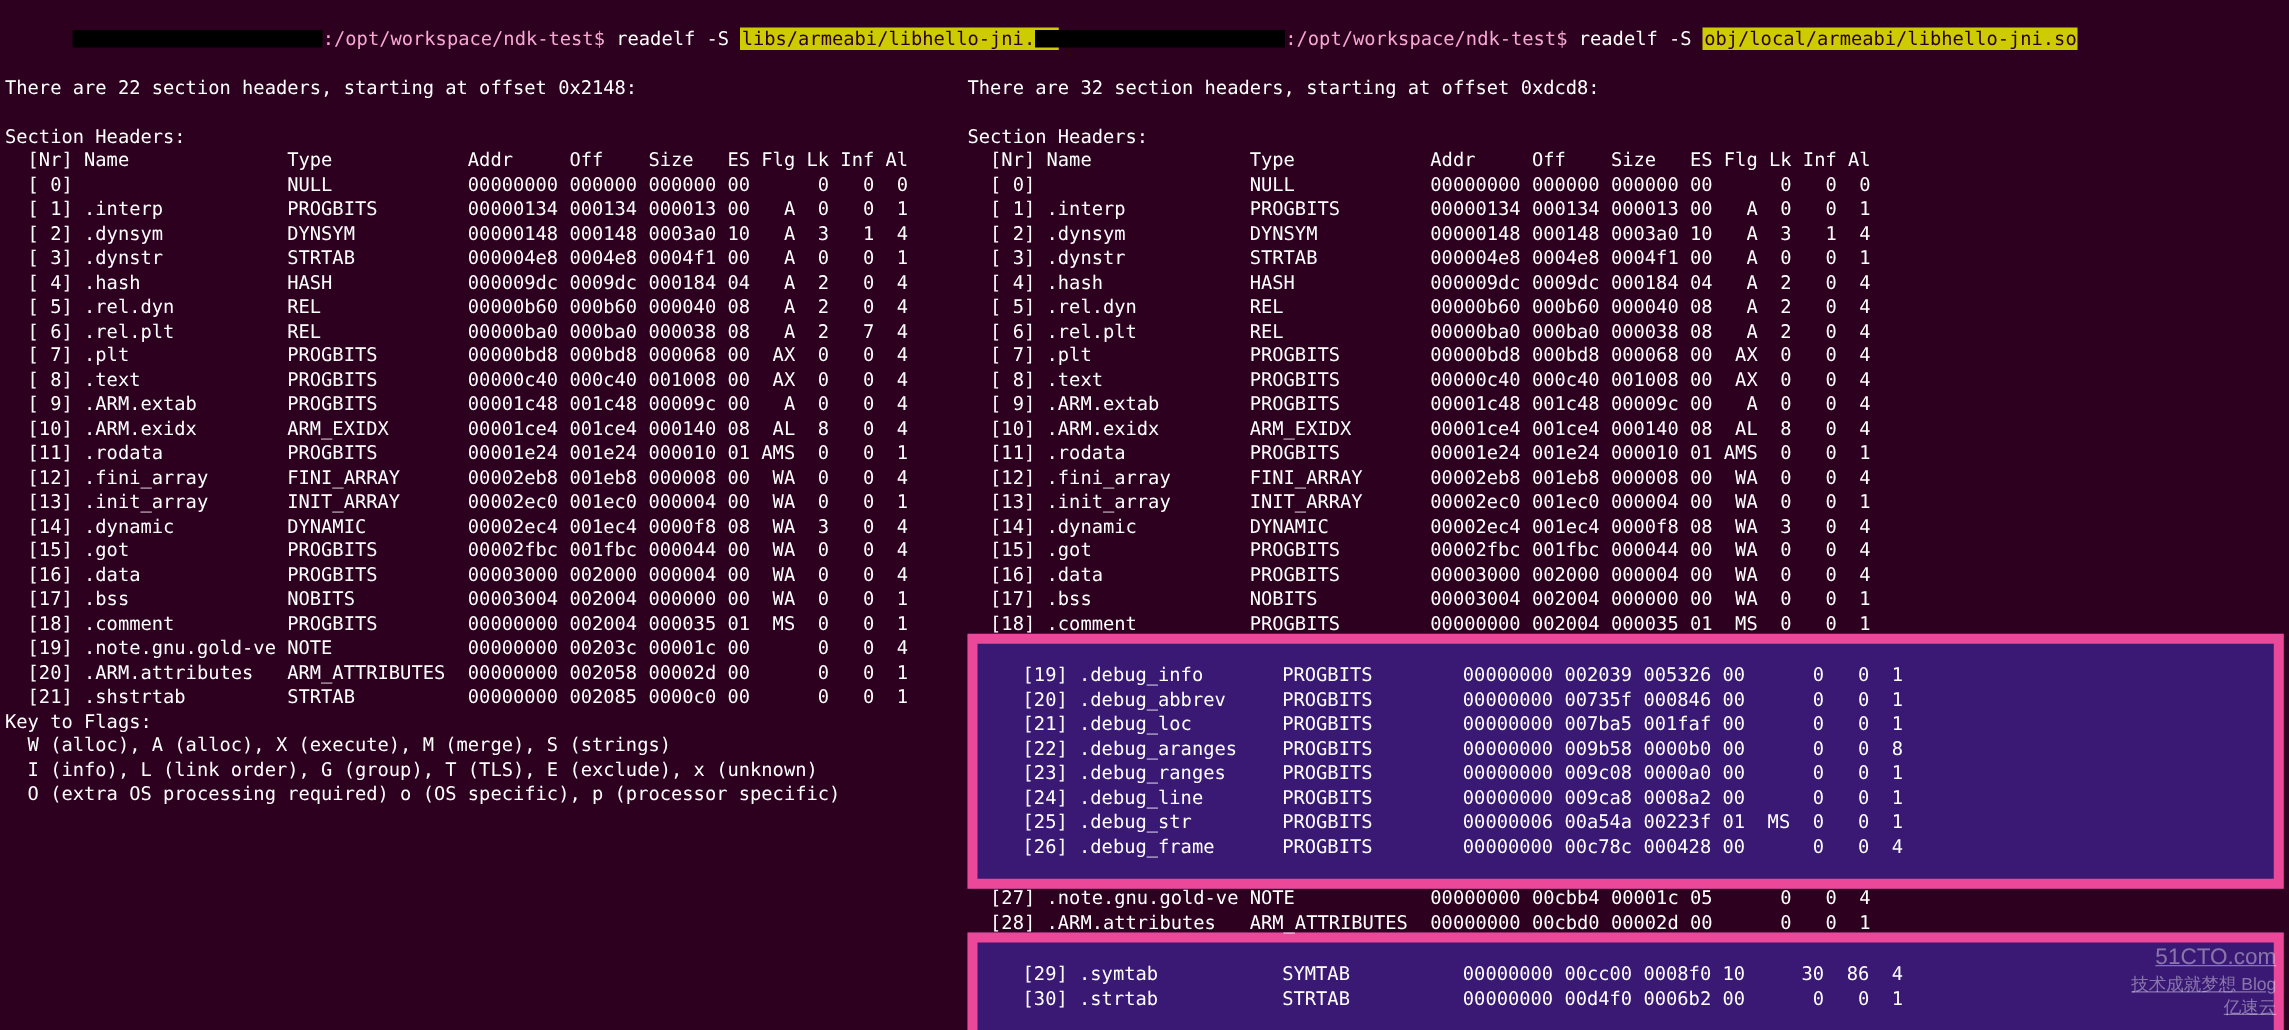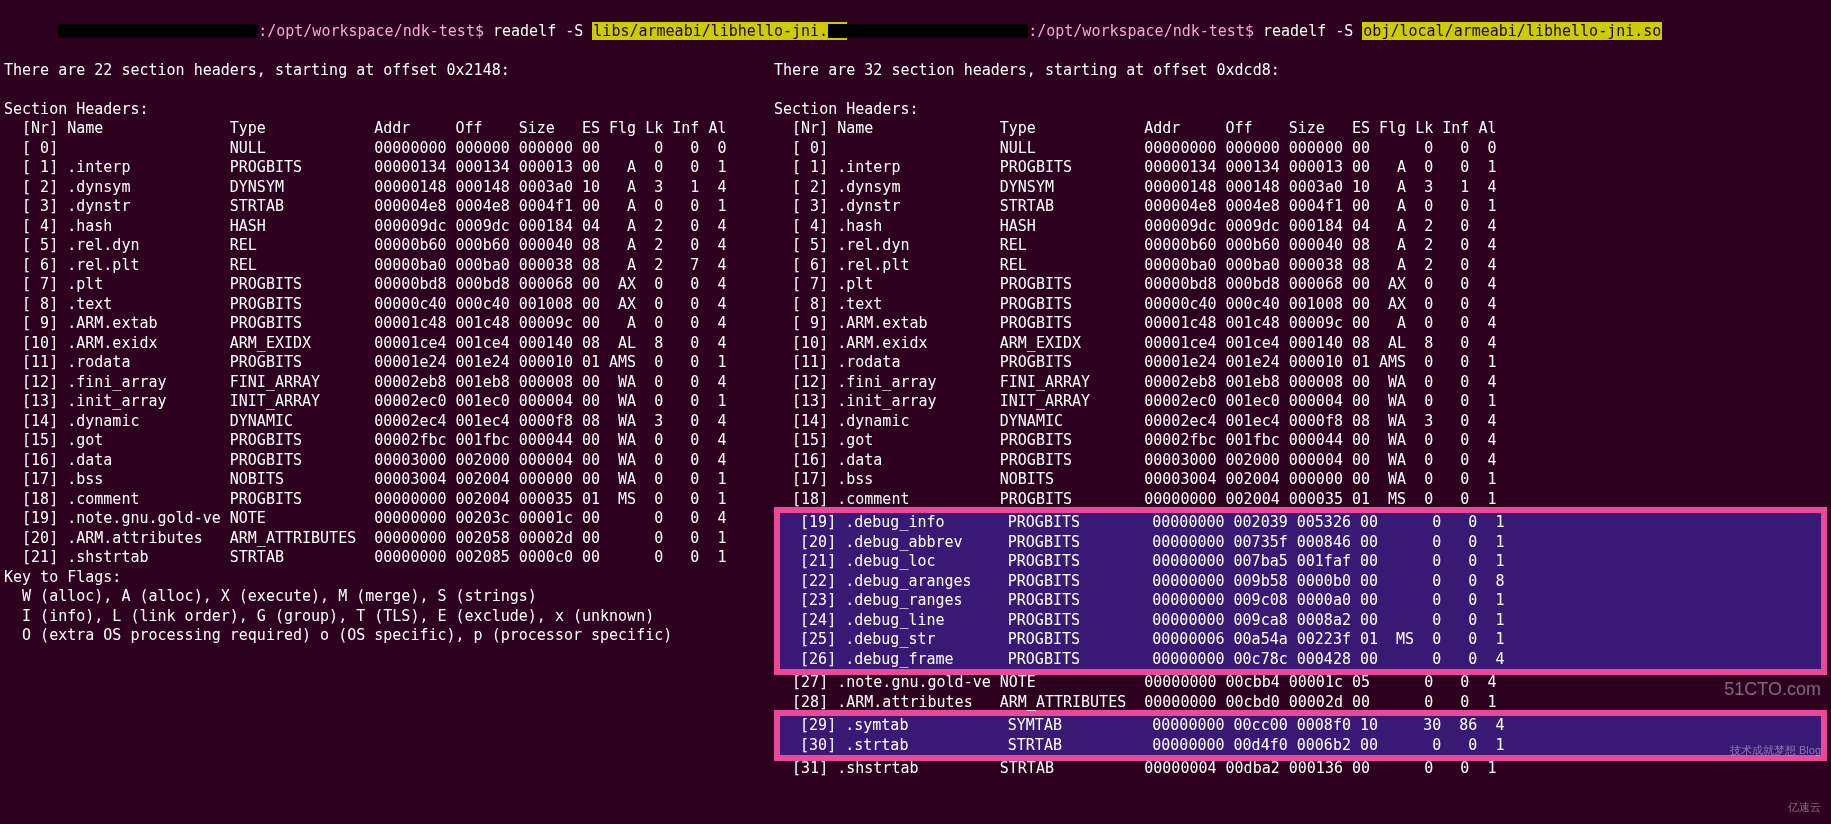--- a/index.html
+++ b/index.html
@@ -33,36 +33,37 @@
     vertical-align: middle;
   }
   .prompt-text { color: #f9a8d4; }
   .hl-yellow {
     background: #cccc00;
     color: #2c001e;
     padding: 0 1px;
   }
   .row { white-space: pre; }
   .box-highlight {
-    border: 6px solid #ec4899;
+    border: 8px solid #ec4899;
     background: rgba(70, 50, 200, 0.5);
     margin: -2px 0;
-    padding: 0;
+    padding: 16px;
   }
   .box-highlight .row { padding-left: 2px; }
   .watermark {
     position: absolute;
     bottom: 10px;
     right: 10px;
     color: rgba(255,255,255,0.4);
     font-size: 18px;
     font-family: sans-serif;
     text-align: right;
+    text-decoration: underline;
   }
-  .watermark .sub { font-size: 11px; margin-top: 42px; }
+  .watermark .sub { font-size: 14px; }
 </style>
 </head>
 <body>
 
 <div class="container">
 
   <div class="pane pane-left">
     <div class="prompt-line">
       <span class="prompt-redact"></span><span class="prompt-text">:/opt/workspace/ndk-test$ </span><span>readelf -S </span><span class="hl-yellow">libs/armeabi/libhello-jni.so</span>
     </div>

